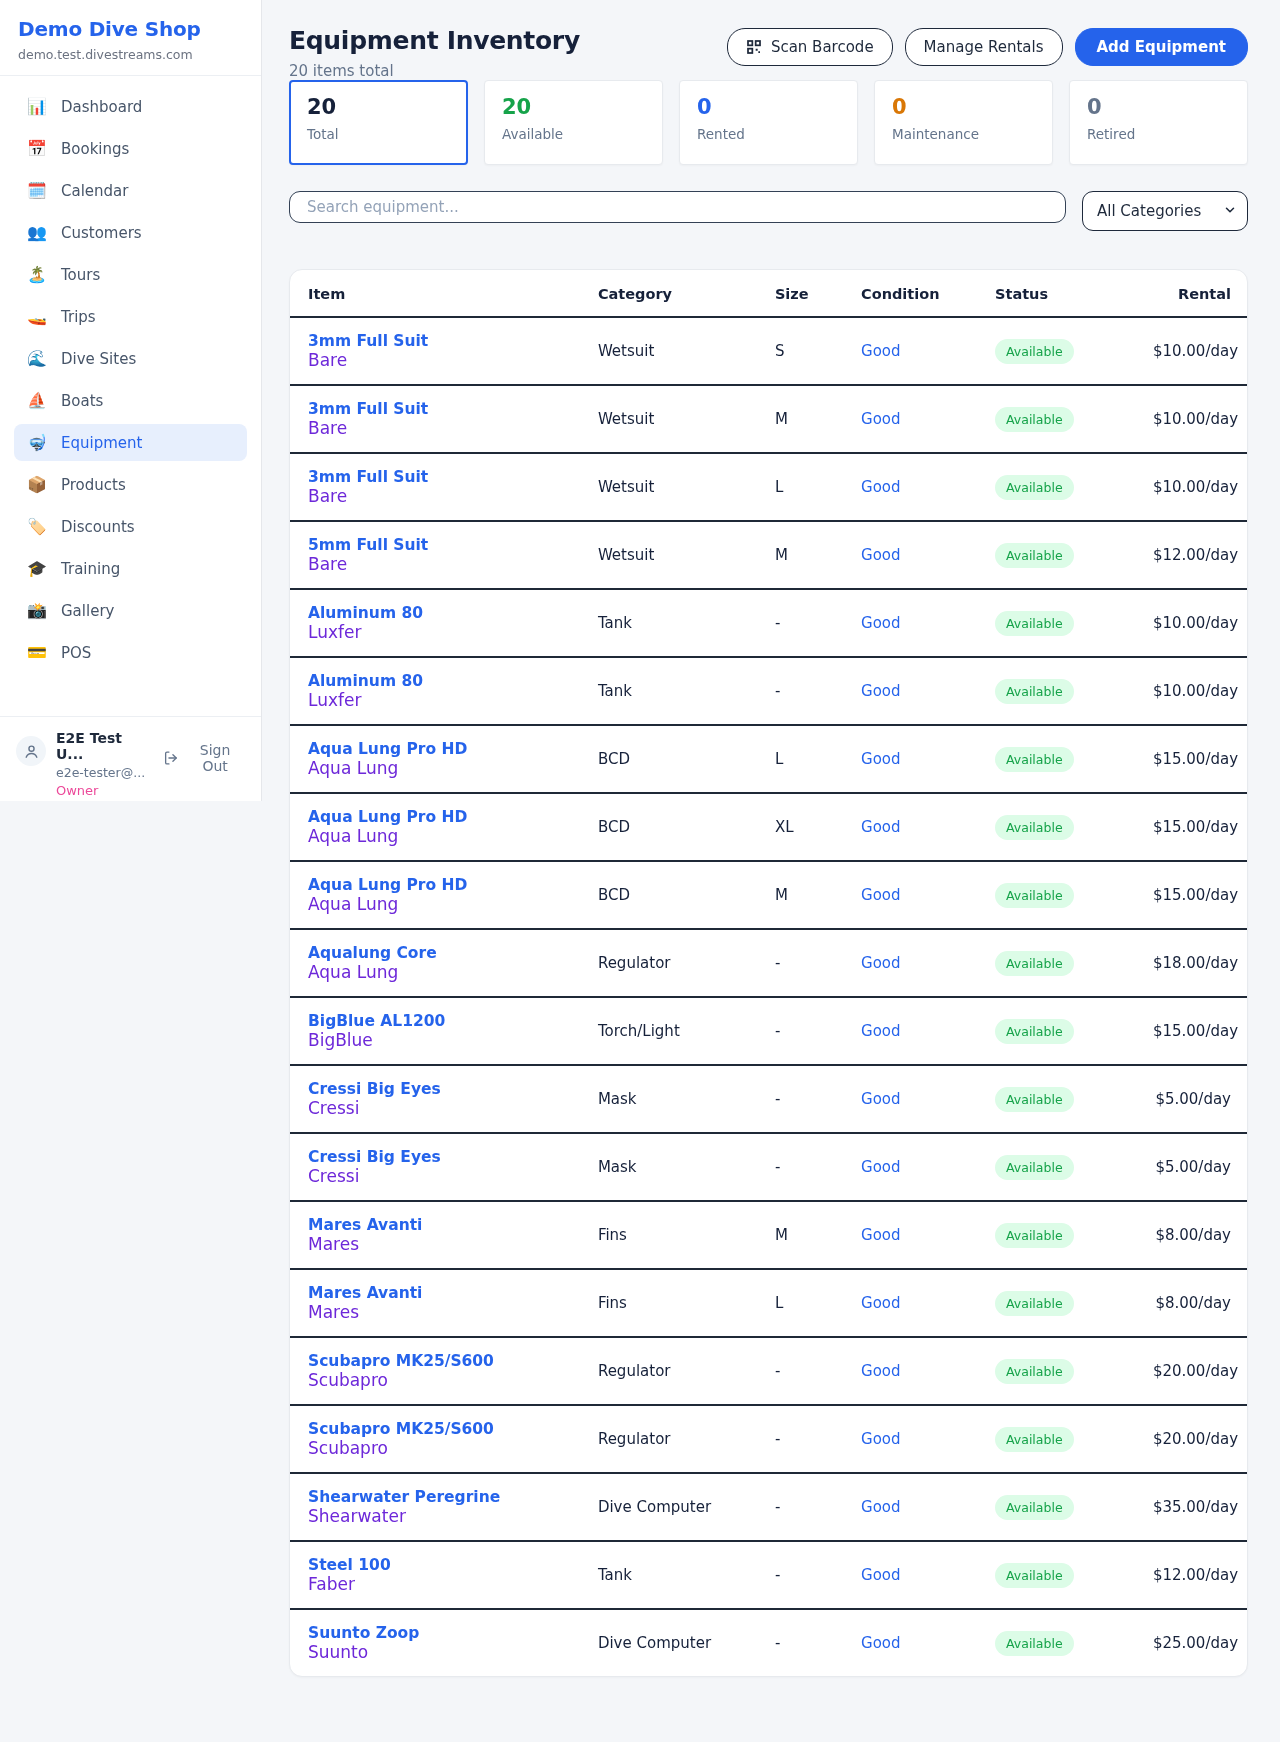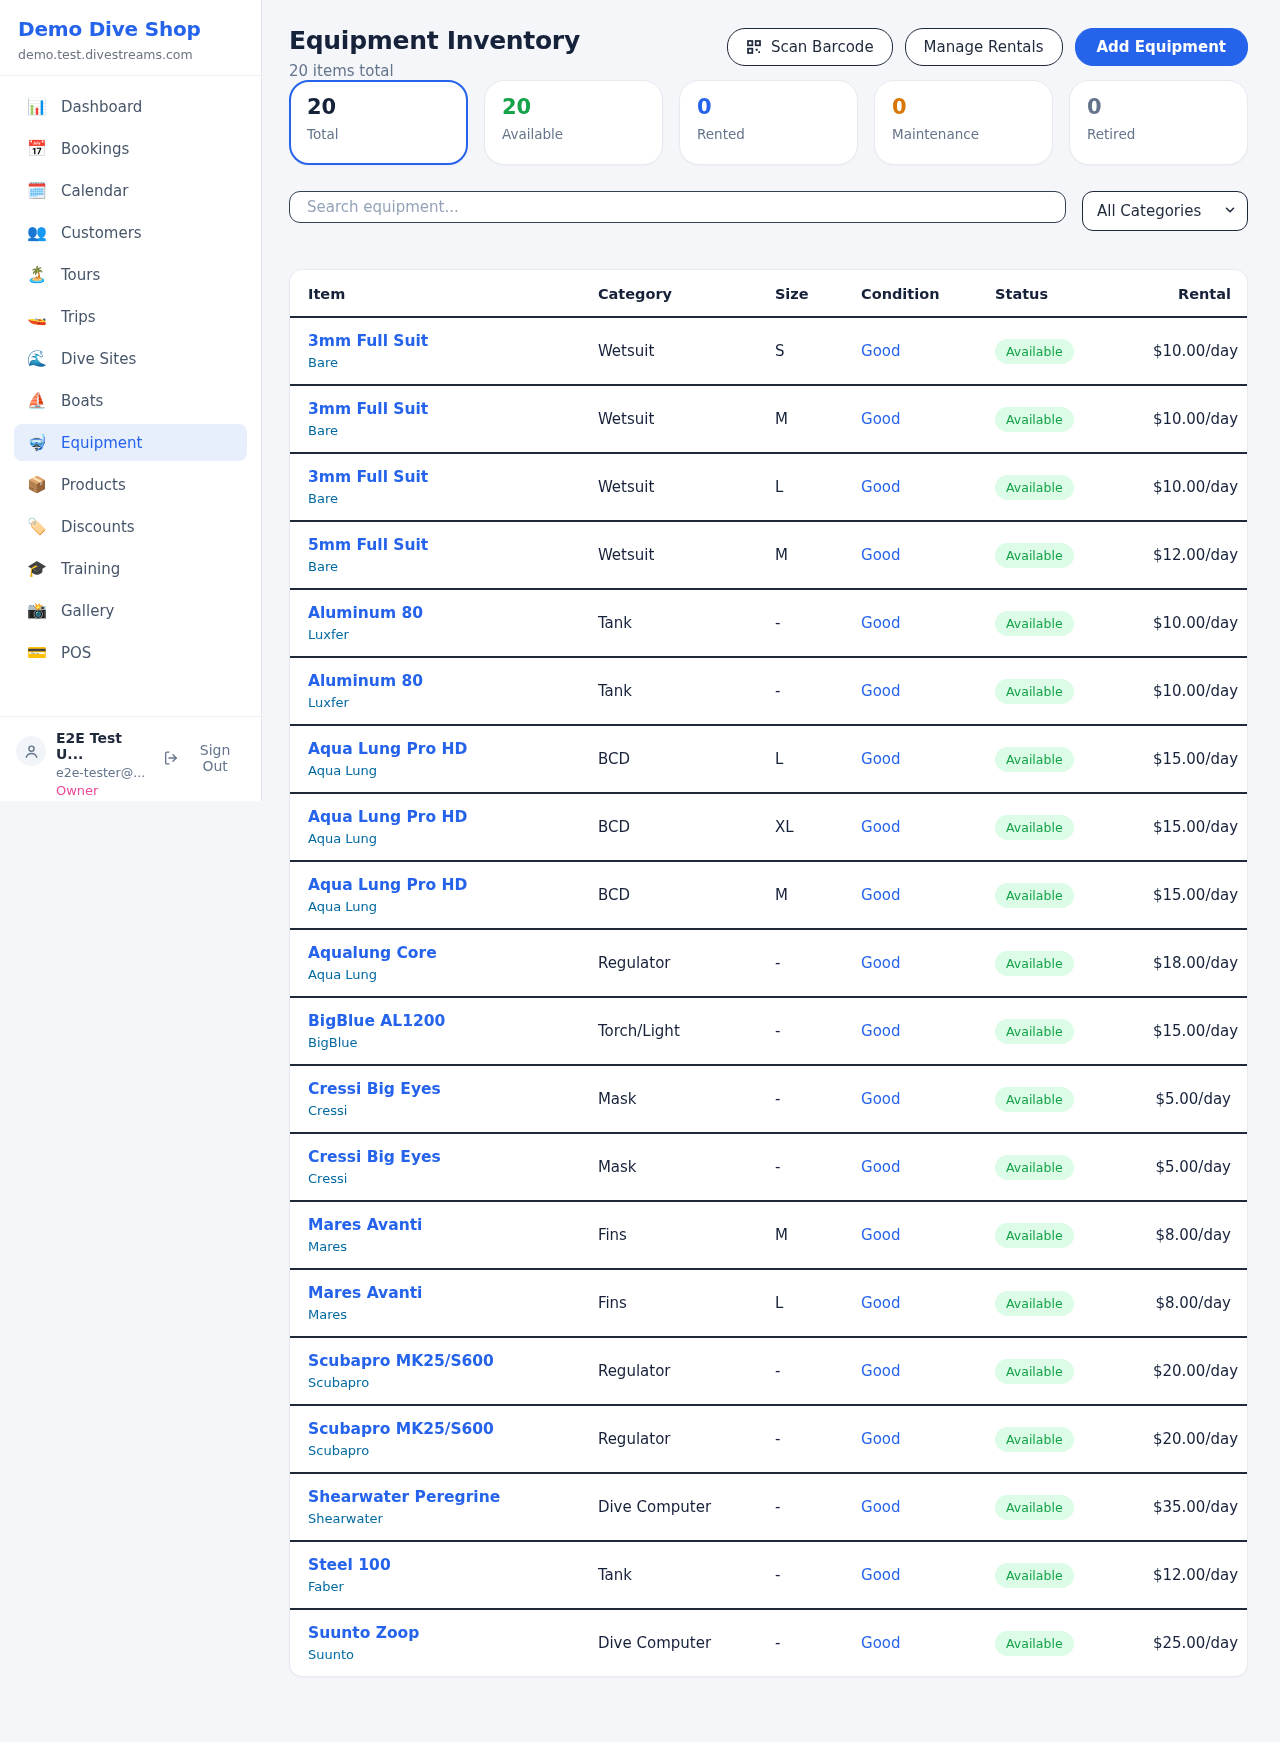--- a/index.html
+++ b/index.html
@@ -53,21 +53,21 @@
   .actions { display:flex; gap:12px; margin-top:2px; }
   .btn {
     height:38px; padding:0 18px; border-radius:18px; border:1px solid #1e293b;
     background:#fff; color:#1e293b; font-size:15px; font-family:inherit;
     display:flex; align-items:center; gap:9px; cursor:pointer; white-space:nowrap;
   }
   .btn.primary { background:#2563eb; border-color:#2563eb; color:#fff; font-weight:600; padding:0 21px; }
   
   .stats { display:flex; gap:16px; margin-bottom:26px; }
   .stat-card {
-    flex:1; height:85px; background:#fff; border:1px solid #e7eaee; border-radius:20px;
+    flex:1; height:85px; background:#fff; border:1px solid #e7eaee; border-radius:4px;
     padding:14px 17px; box-shadow:0 1px 2px rgba(16,24,40,.03); cursor:pointer;
   }
   .stat-card.selected { border:2px solid #2563eb; padding:13px 16px; }
   .stat-value { font-size:21px; font-weight:bold; }
   .stat-label { font-size:13.5px; color:#64748b; margin-top:7px; }
   
   .filters { display:flex; gap:16px; margin-bottom:38px; }
   .search-input {
     flex:1; height:32px; border:1px solid #334155; border-radius:11px;
     padding:0 17px; font-size:15px; font-family:inherit; color:#1e293b; background:#fff;
@@ -89,21 +89,21 @@
   thead th {
     text-align:left; font-size:14.5px; font-weight:600; color:#16213a;
     padding:16px 16px 14px; border-bottom:2px solid #1f2937;
   }
   thead th:first-child { padding-left:18px; }
   thead th.col-rental, td.cell-rental { text-align:right; }
   tbody td { padding:14px 16px; border-bottom:2px solid #1f2937; vertical-align:middle; font-size:15px; color:#16213a; }
   tbody td:first-child { padding-left:18px; }
   tbody tr:last-child td { border-bottom:none; }
   .item-name { color:#2563eb; font-weight:600; font-size:15.5px; }
-  .item-brand { color:#0369a1; font-size:13px; margin-top:5px; }
+  .item-brand { color:#6d28d9; font-size:17px; }
   .cond { color:#2563eb; }
   .pill {
     display:inline-block; background:#dcfce7; color:#16a34a;
     font-size:12.5px; padding:5px 11px; border-radius:9999px;
   }
   .cell-rental { font-size:15px; }
   svg { display:block; }
 </style>
 </head>
 <body>

